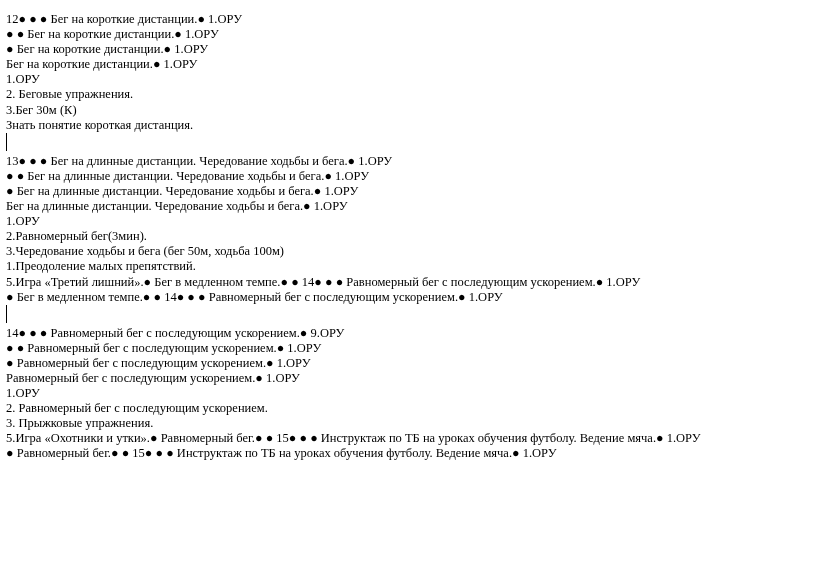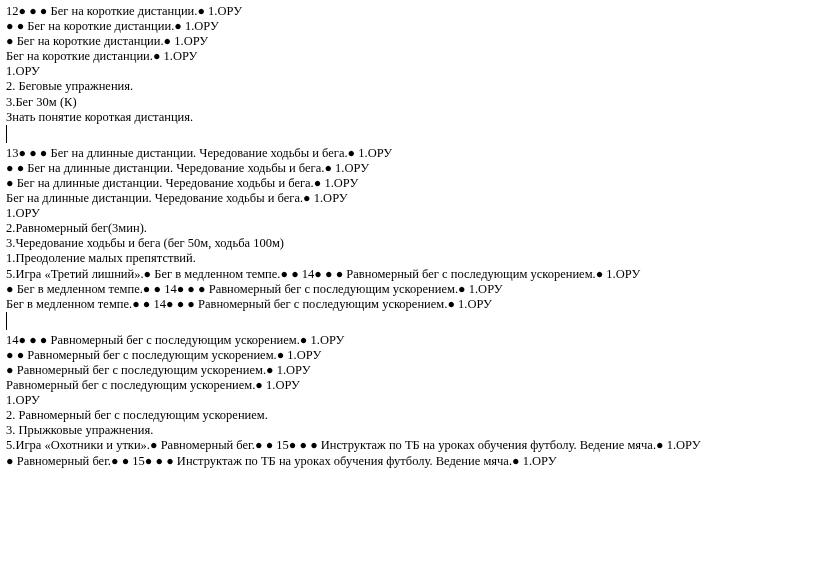--- a/index.html
+++ b/index.html
@@ -12,21 +12,21 @@
     height: 562px;
     font-family: "Liberation Serif", serif;
     font-size: 12.5px;
     color: #000000;
     overflow: hidden;
   }
   .page {
     width: 816px;
     height: 412px;
     box-sizing: border-box;
-    padding: 4px 8px 0 6px;
+    padding: 12px 8px 0 6px;
     position: relative;
   }
   .line {
     line-height: 15.1px;
     white-space: pre-wrap;
     word-wrap: break-word;
     text-align: left;
   }
   .bar {
     display: inline-block;
@@ -58,23 +58,22 @@
       <div class="line">13● ● ● Бег на длинные дистанции. Чередование ходьбы и бега.● 1.ОРУ</div>
       <div class="line">● ● Бег на длинные дистанции. Чередование ходьбы и бега.● 1.ОРУ</div>
       <div class="line">● Бег на длинные дистанции. Чередование ходьбы и бега.● 1.ОРУ</div>
       <div class="line">Бег на длинные дистанции. Чередование ходьбы и бега.● 1.ОРУ</div>
       <div class="line">1.ОРУ</div>
       <div class="line">2.Равномерный бег(3мин).</div>
       <div class="line">3.Чередование ходьбы и бега (бег 50м, ходьба 100м)</div>
       <div class="line">1.Преодоление малых препятствий.</div>
       <div class="line">5.Игра «Третий лишний».● Бег в медленном темпе.● ● 14● ● ● Равномерный бег с последующим ускорением.● 1.ОРУ</div>
       <div class="line">● Бег в медленном темпе.● ● 14● ● ● Равномерный бег с последующим ускорением.● 1.ОРУ</div>
-      <div class="line">Бег в медленном темпе.● ● 14● ● ● Равномерный бег с последующим ускорением.● 1.ОРУ</div>
       <div class="barline"><span class="bar"></span></div>
-      <div class="line">14● ● ● Равномерный бег с последующим ускорением.● 1.ОРУ</div>
+      <div class="line">14● ● ● Равномерный бег с последующим ускорением.● 9.ОРУ</div>
       <div class="line">● ● Равномерный бег с последующим ускорением.● 1.ОРУ</div>
       <div class="line">● Равномерный бег с последующим ускорением.● 1.ОРУ</div>
       <div class="line">Равномерный бег с последующим ускорением.● 1.ОРУ</div>
       <div class="line">1.ОРУ</div>
       <div class="line">2. Равномерный бег с последующим ускорением.</div>
       <div class="line">3. Прыжковые упражнения.</div>
       <div class="line">5.Игра «Охотники и утки».● Равномерный бег.● ● 15● ● ● Инструктаж по ТБ на уроках обучения футболу. Ведение мяча.● 1.ОРУ</div>
       <div class="line">● Равномерный бег.● ● 15● ● ● Инструктаж по ТБ на уроках обучения футболу. Ведение мяча.● 1.ОРУ</div>
     </div>
 </div>

